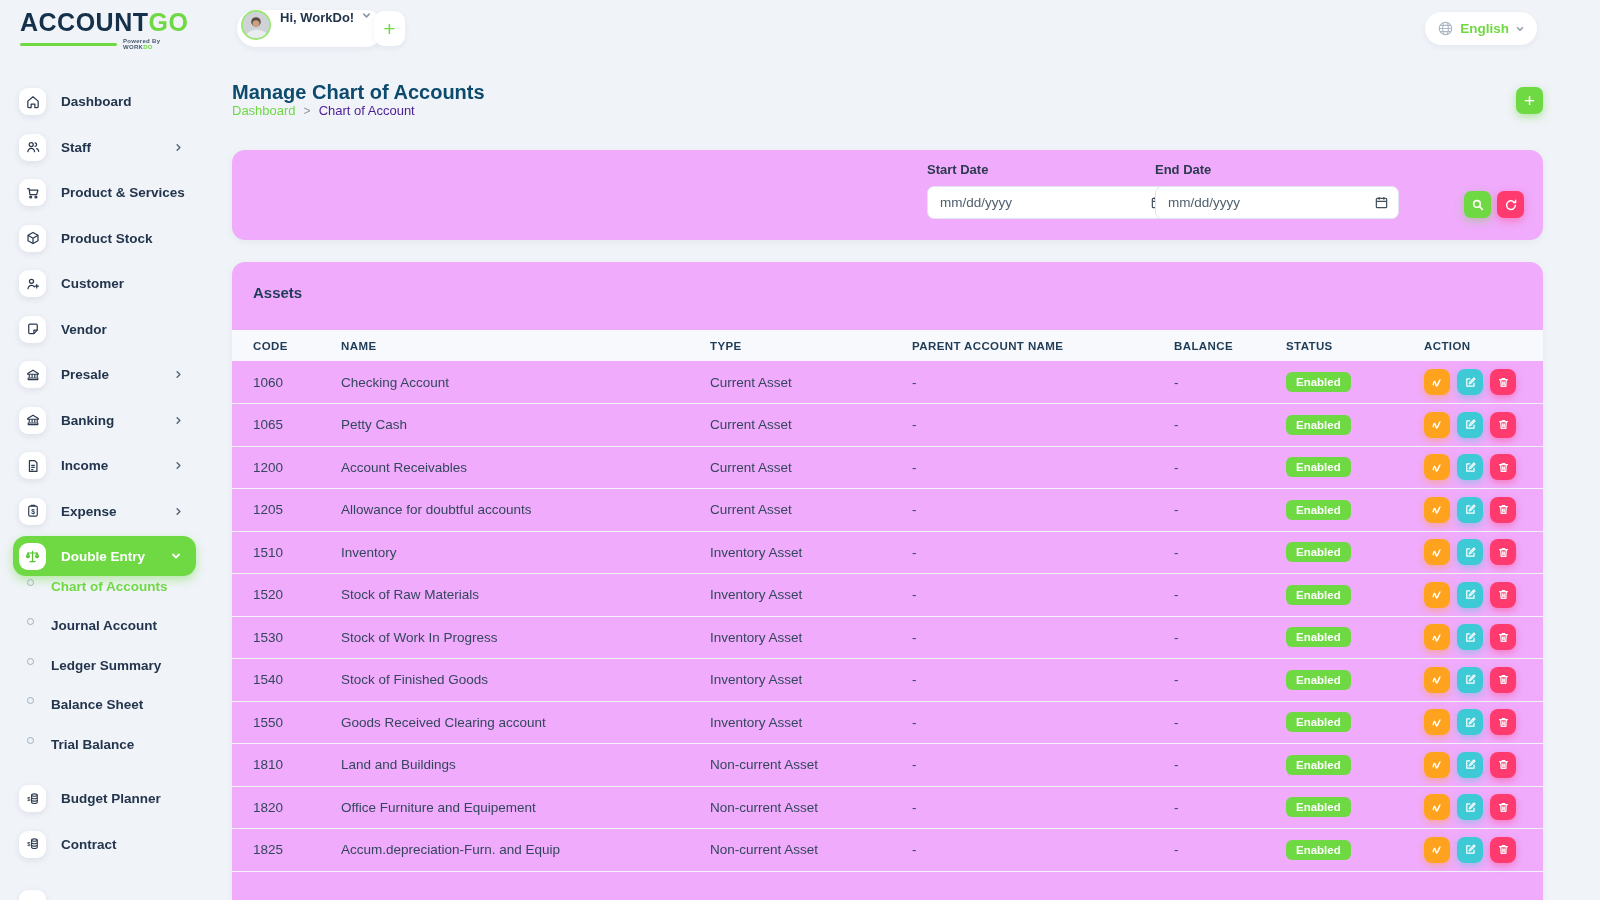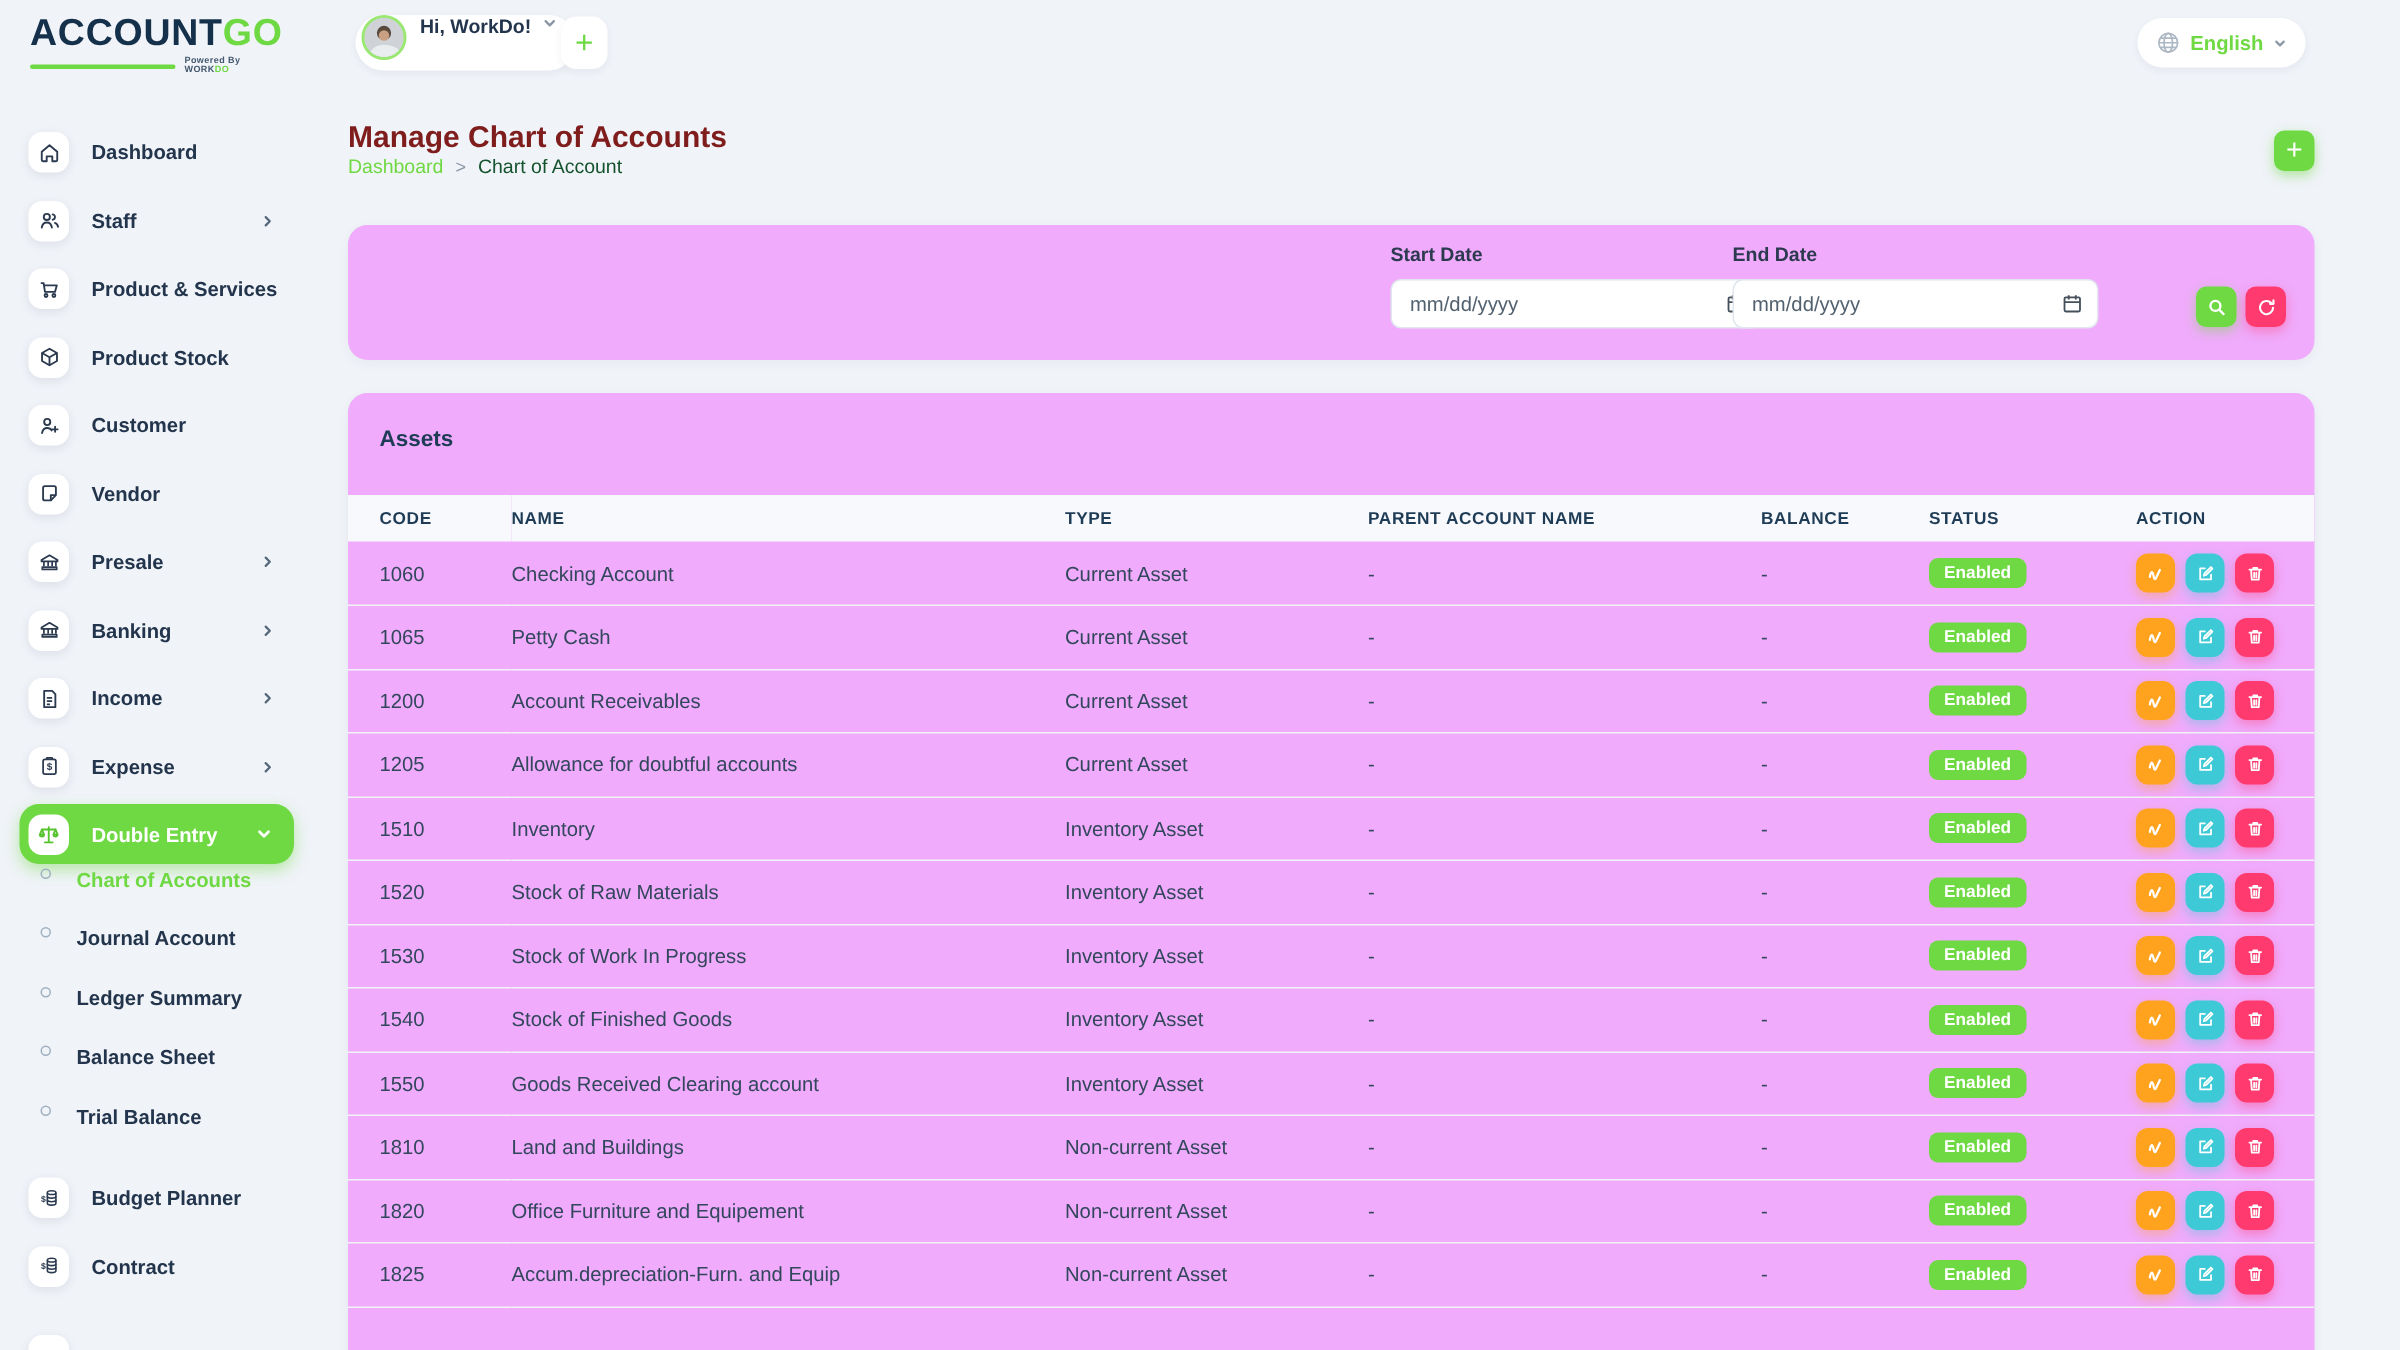--- a/index.html
+++ b/index.html
@@ -42,25 +42,25 @@
   .s-active .lbl { font-size:13.5px; font-weight:700; color:#fff; margin-left:15px; flex:1; }
   .s-active .chev { margin-right:14px; display:flex; }
   .s-sub { padding-top:3px; }
   .s-sub-item { height:39.4px; display:flex; align-items:flex-start; padding-left:27px; cursor:pointer; }
   .dot { width:7px; height:7px; border-radius:50%; border:1.5px solid #9fb0c0; flex:none; }
   .s-sub-item.active .dot { border-color:#9fb0c0; }
   .s-sub-item .sl { font-size:13.5px; font-weight:600; color:#23354c; margin-left:17px; }
   .s-sub-item.active .sl { color:#6fd943; font-weight:700; }
   
   .main { position:absolute; left:232px; top:57px; width:1311px; height:843px; }
-  .page-title { position:absolute; left:0; top:24px; font-size:20px; font-weight:700; color:#7f1d1d; }
+  .page-title { position:absolute; left:0; top:24px; font-size:20px; font-weight:700; color:#0c4a6e; }
   .crumbs { position:absolute; left:0; top:46px; font-size:13px; display:flex; align-items:center; gap:8px; }
   .crumbs .home { color:#6fd943; cursor:pointer; }
   .crumbs .sep { color:#8b97a5; font-size:12px; }
-  .crumbs .cur { color:#14532d; }
+  .crumbs .cur { color:#4c1d95; }
   .add-btn { position:absolute; right:0; top:30px; width:27px; height:27px; background:#6fd943; border:none;
     border-radius:7px; color:#fff; font-size:19px; line-height:25px; cursor:pointer;
     box-shadow:0 3px 8px rgba(111,217,67,.5); }
   .card { background:#f0abfc; border-radius:13px; box-shadow:0 2px 8px rgba(30,50,80,.05); position:absolute; }
   .filter-card { left:0; top:93px; width:1311px; height:90px; }
   .f-group { position:absolute; top:12px; }
   .f-group.start { left:695px; } .f-group.end { left:923px; }
   .f-label { font-size:13px; font-weight:600; color:#2b3a4f; margin-bottom:9px; }
   .date-wrap { position:relative; width:248px; }
   .date-wrap.short { width:244px; }

